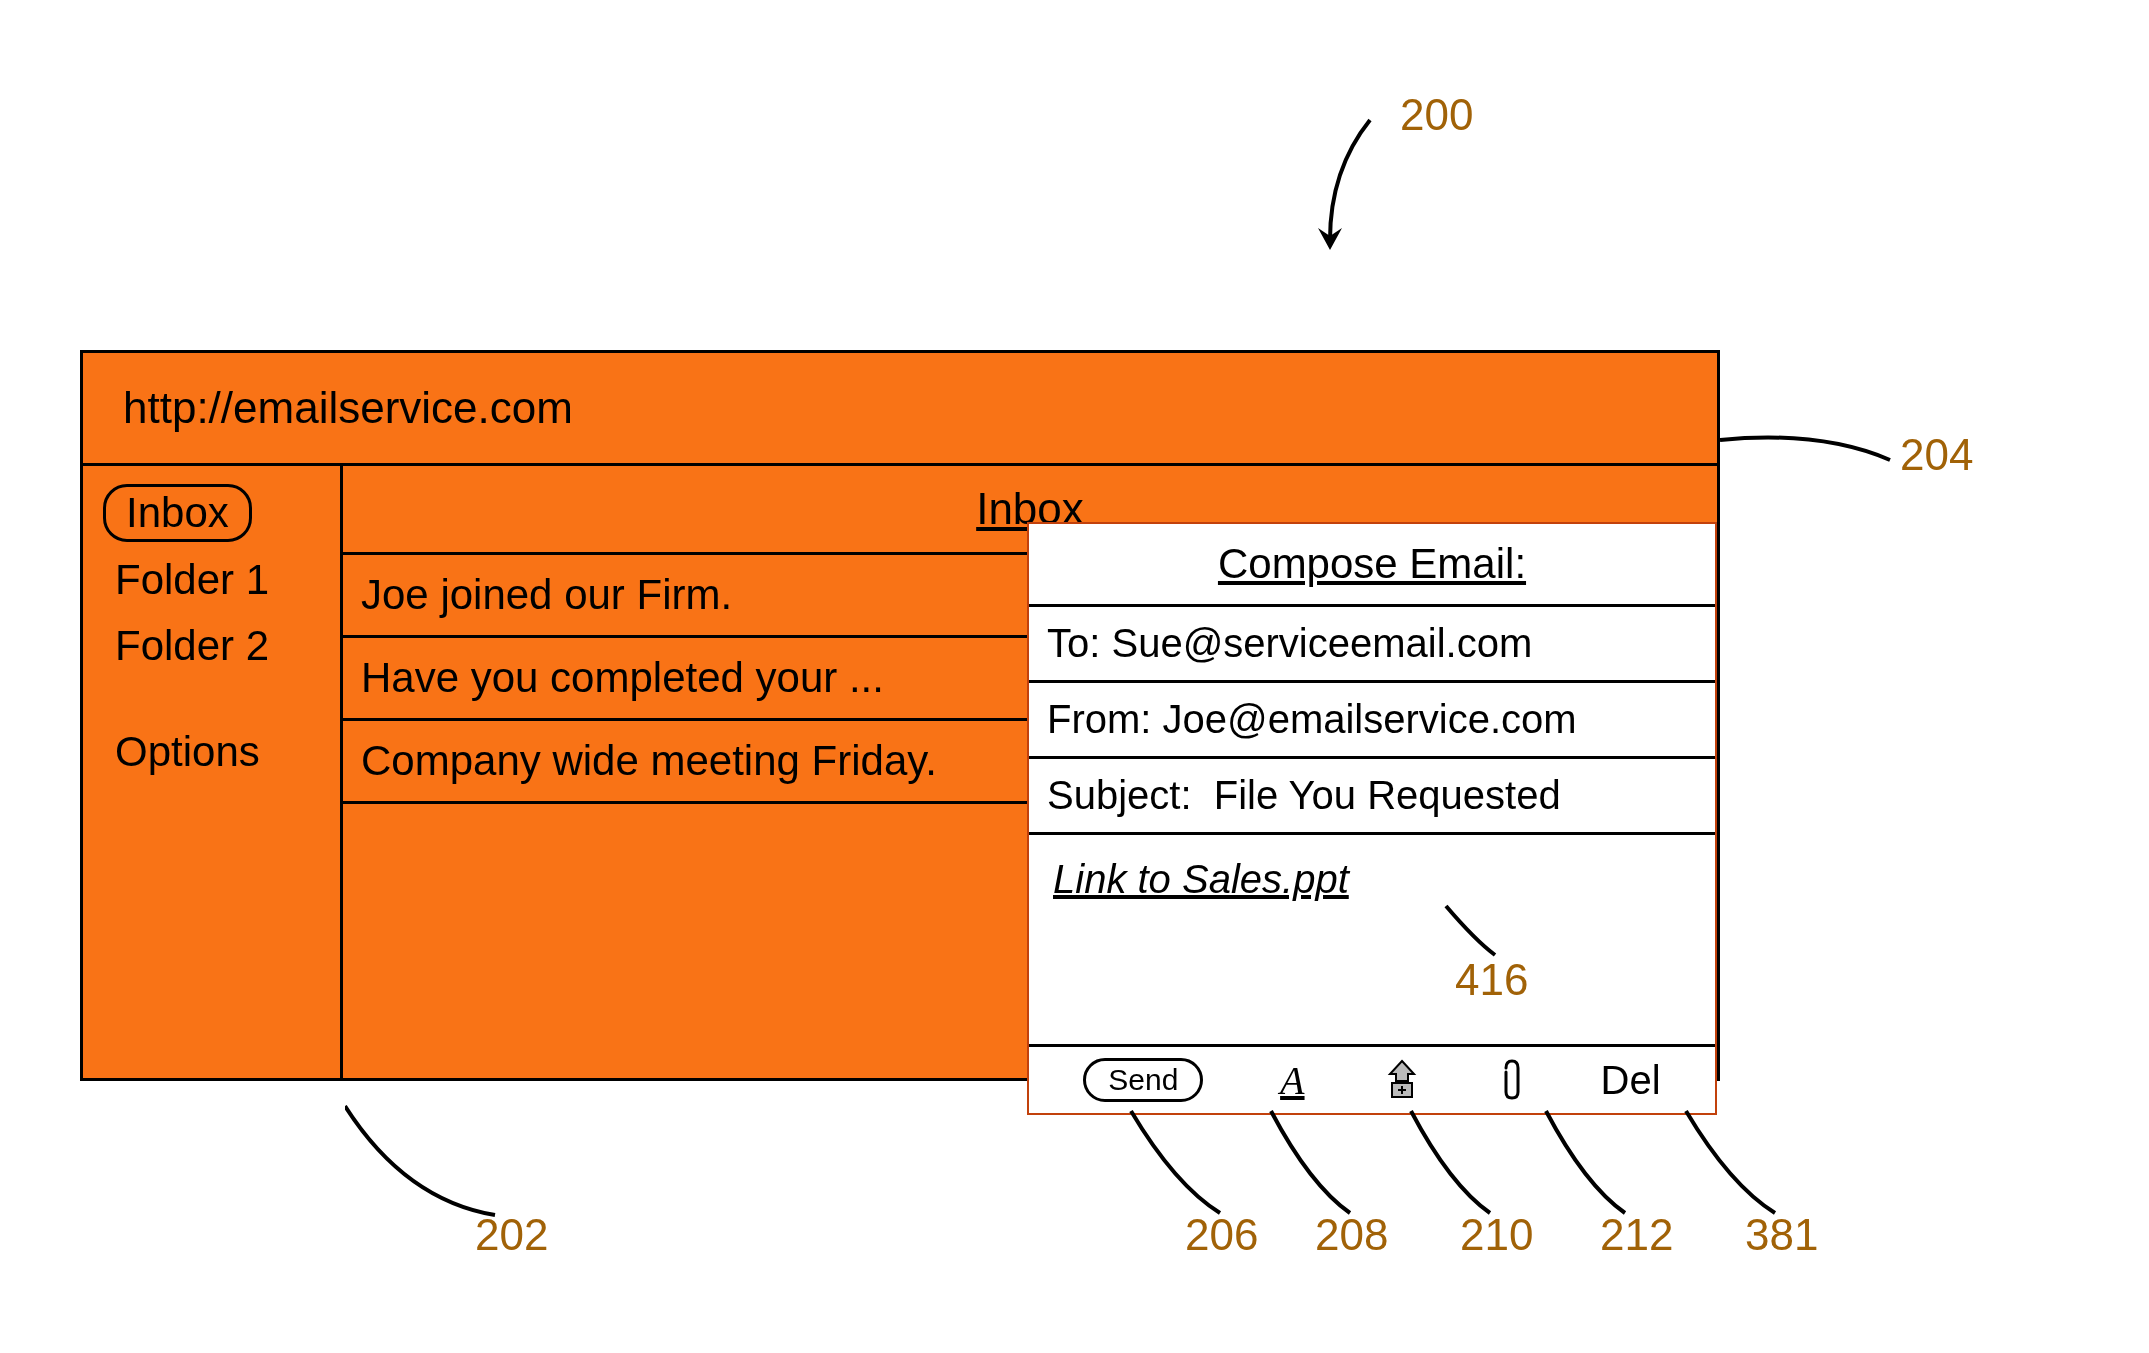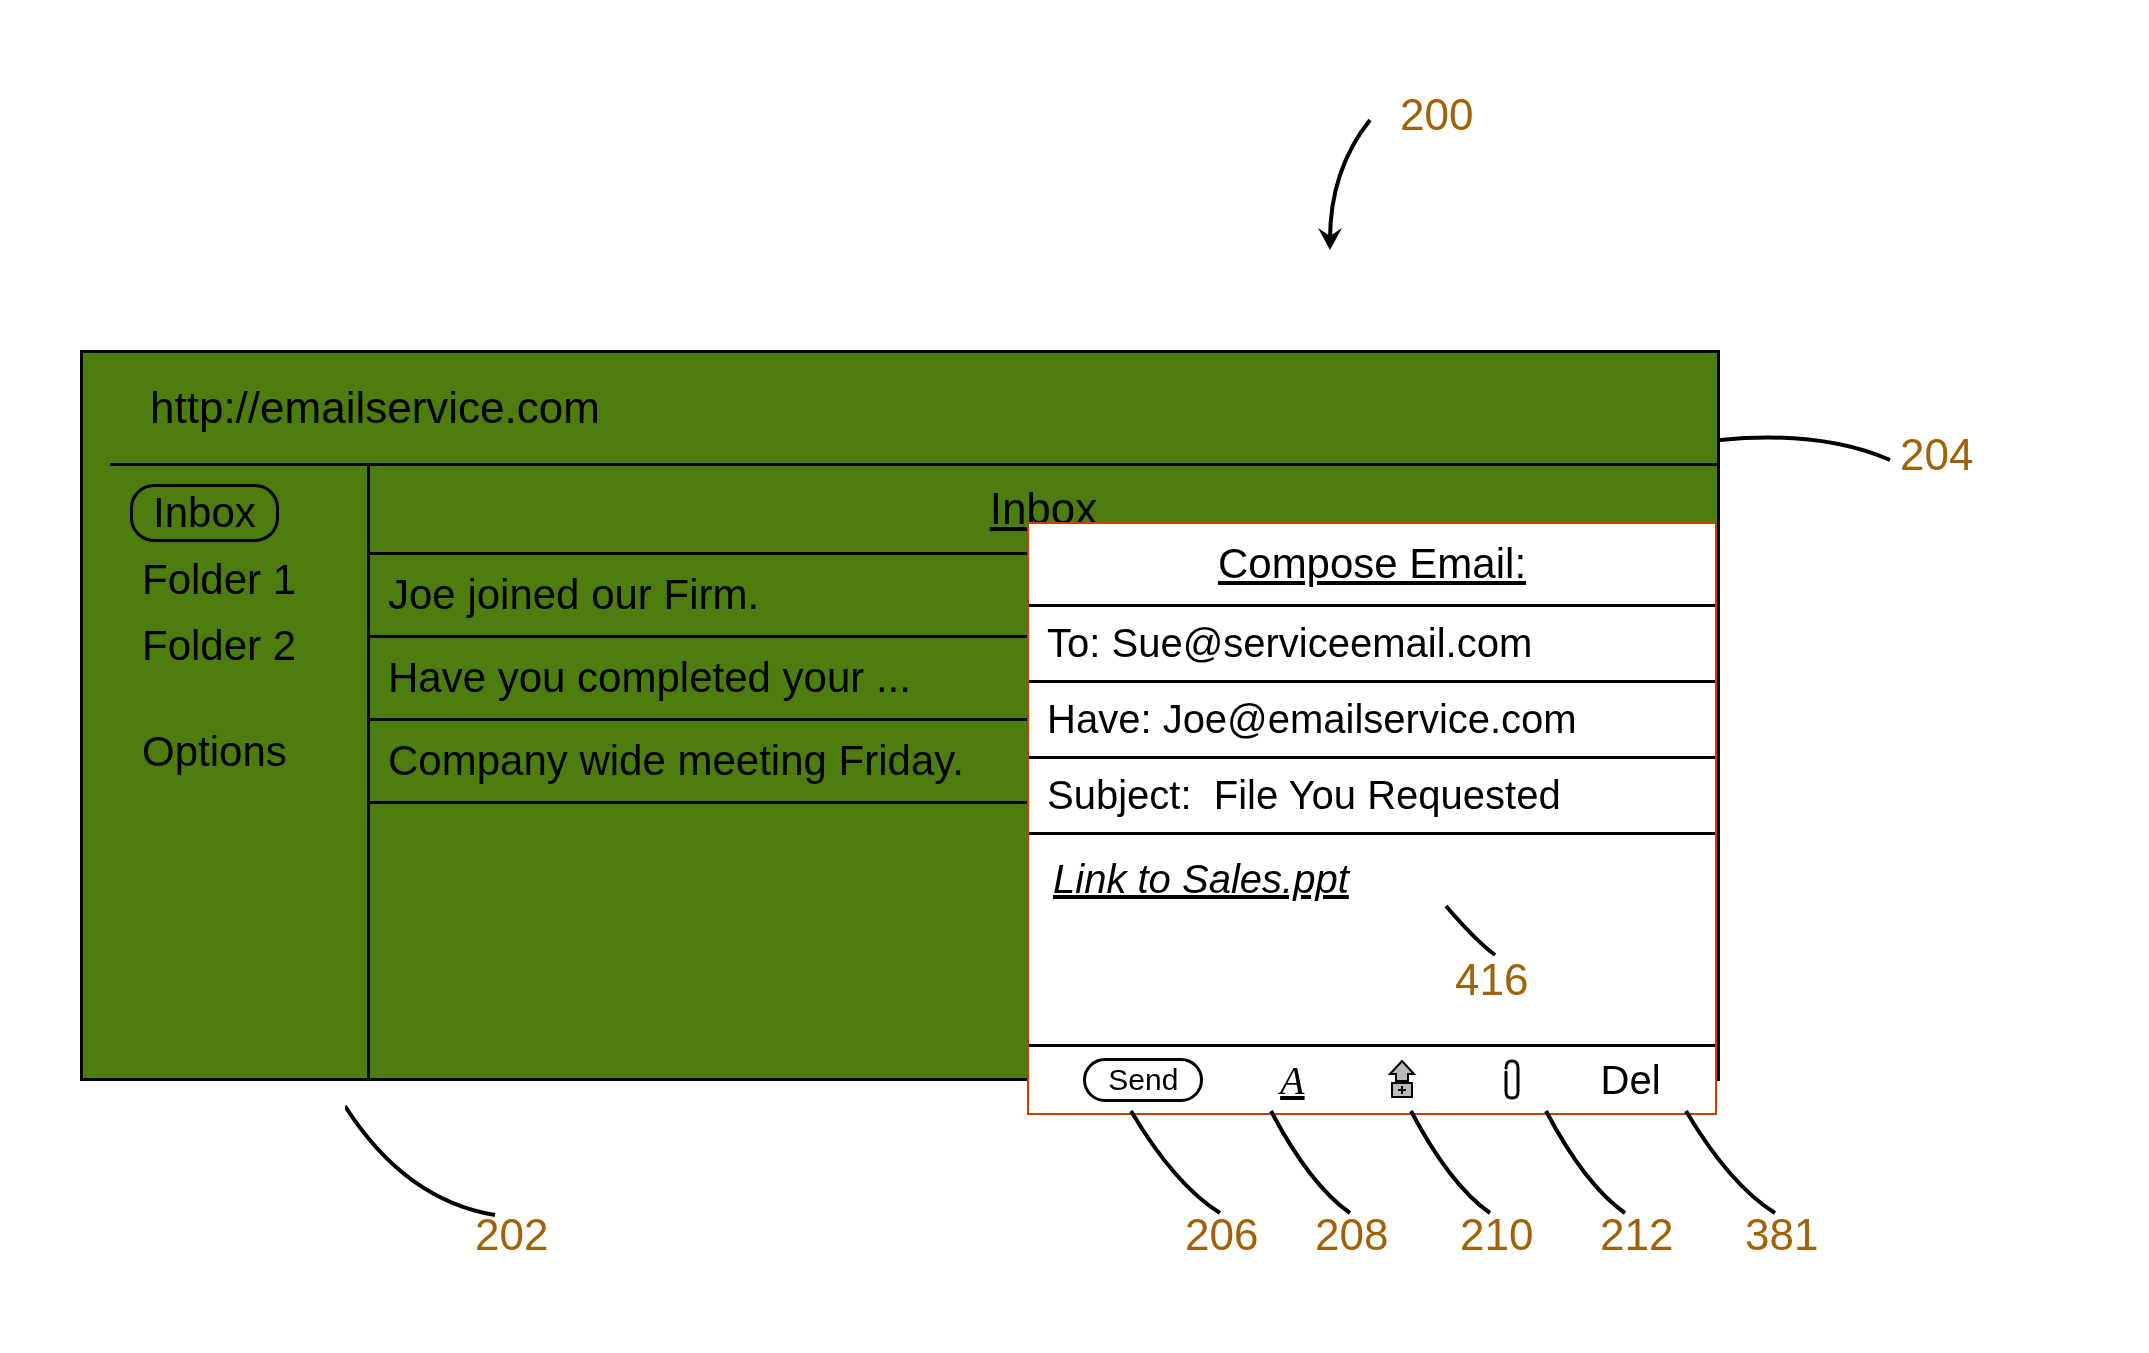--- a/index.html
+++ b/index.html
@@ -18,22 +18,21 @@
     .leader {
       position: absolute;
       pointer-events: none;
     }
     .window {
       position: absolute;
       left: 80px;
       top: 350px;
       width: 1640px;
       border: 3px solid #000;
-      background: #4d7c0f;
-      padding-left: 27px;
+      background: #f97316;
     }
     .addressbar {
       border-bottom: 3px solid #000;
       padding: 30px 40px;
       font-size: 44px;
     }
     .main {
       display: flex;
       height: 612px;
     }
@@ -160,21 +159,21 @@
       <div class="msg-row">Have you completed your ...</div>
       <div class="msg-row">Company wide meeting Friday.</div>
 
       <div class="compose">
         <div class="compose-title">Compose Email:</div>
         <div class="compose-field">
           <span>To:</span>
           <span>Sue@serviceemail.com</span>
         </div>
         <div class="compose-field">
-          <span>Have:</span>
+          <span>From:</span>
           <span>Joe@emailservice.com</span>
         </div>
         <div class="compose-field">
           <span>Subject:</span>&nbsp;
           <span>File You Requested</span>
         </div>
         <div class="compose-body">
           <span class="compose-link">Link to Sales.ppt</span>
         </div>
         <div class="compose-toolbar">

